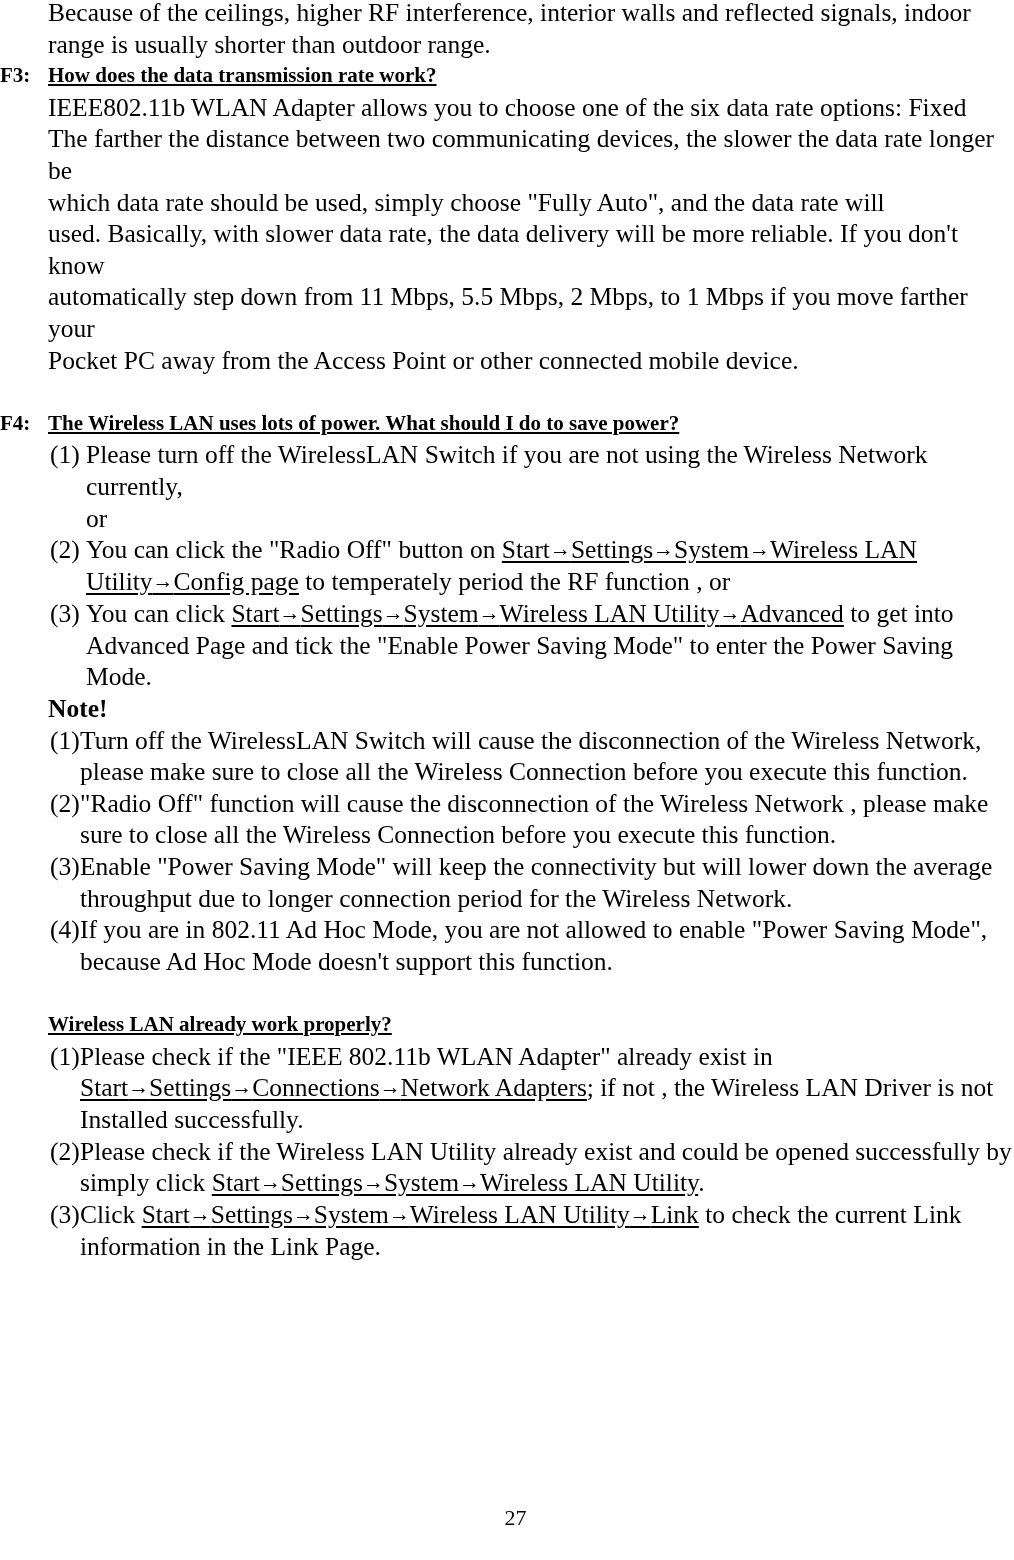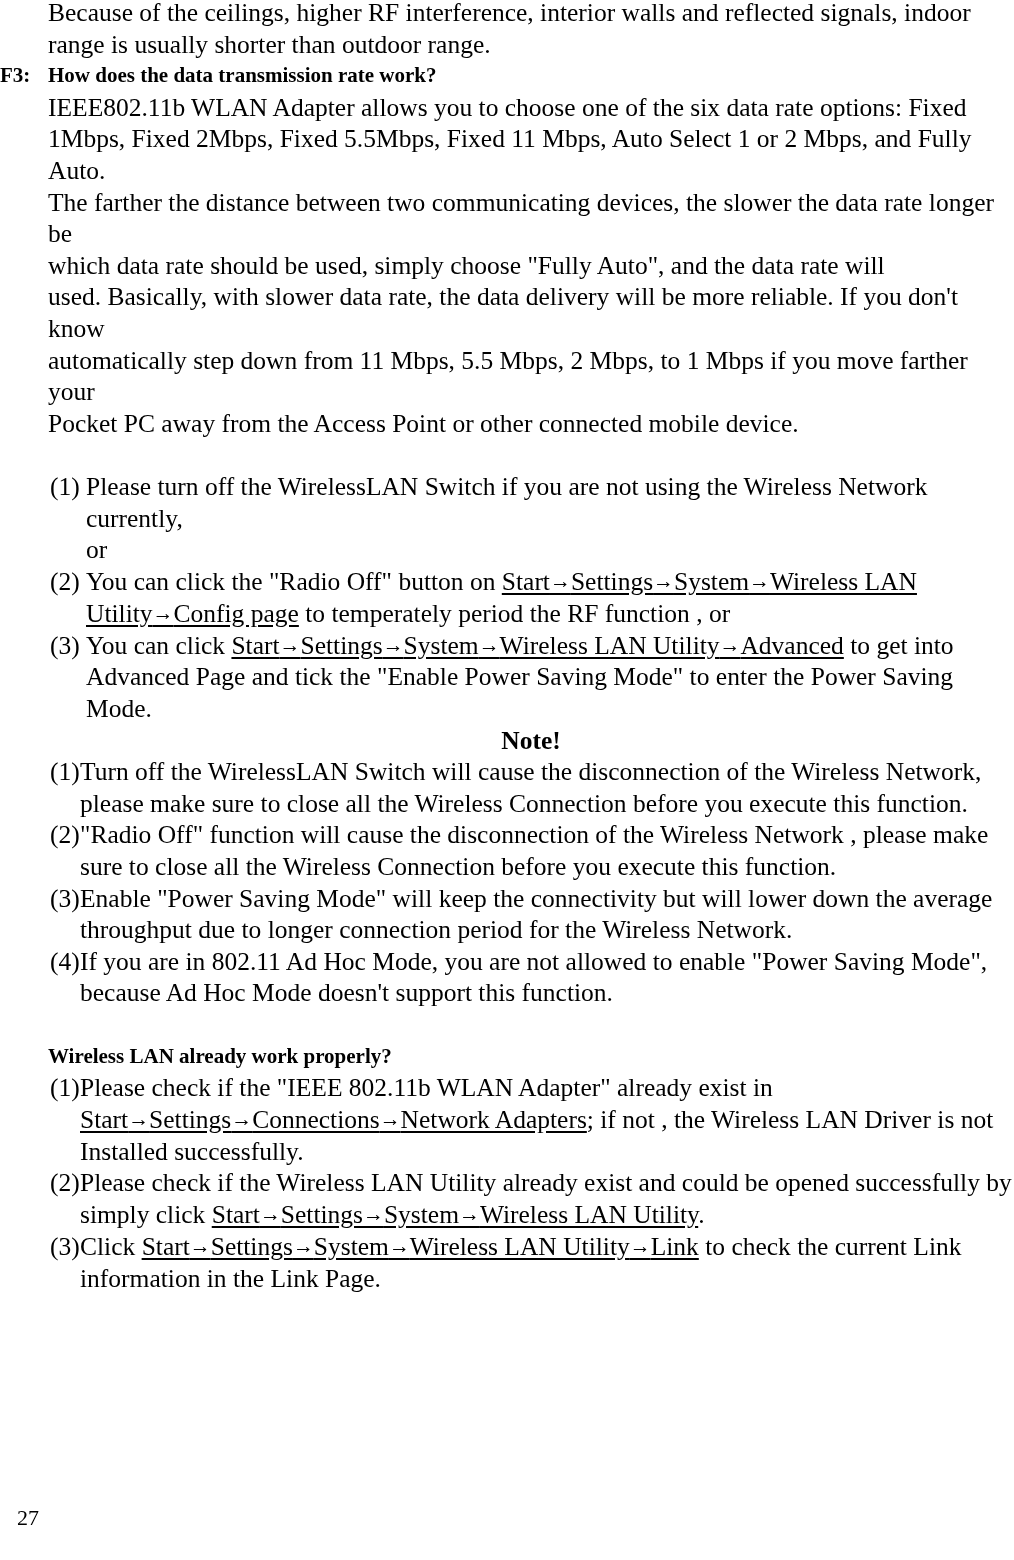--- a/index.html
+++ b/index.html
@@ -55,20 +55,21 @@
   }
   .qmark {
     width: 48px;
     flex: 0 0 48px;
     font-weight: bold;
     letter-spacing: 0px;
   }
   .qtext {
     flex: 1 1 auto;
     font-weight: bold;
+    text-decoration: underline;
   }
   
   .li {
     display: flex;
     align-items: flex-start;
     font-size: 25.5px;
     line-height: 31.6px;
   }
   .li .marker {
     flex: 0 0 auto;
@@ -83,63 +84,66 @@
   .li .itext {
     flex: 1 1 auto;
     min-width: 0;
   }
   .li.wide .itext { }
   .note-head {
     padding-left: 48px;
     font-weight: bold;
     font-size: 25.5px;
     line-height: 31.6px;
-    text-align: center;
   }
   .u {
     text-decoration: underline;
     text-underline-offset: 3px;
   }
   .arw {
     font-size: 0.82em;
     vertical-align: 0.08em;
   }
   .pagenum {
     position: absolute;
     left: 17px;
     right: 0;
     top: 1505px;
+    text-align: center;
     font-size: 22px;
     line-height: 26px;
     font-family: "Liberation Serif", "DejaVu Serif", serif;
   }
 </style>
 </head>
 <body>
 
 <div class="page">
   <div class="content">
 
     <div class="para body-indent">Because of the ceilings, higher RF interference, interior walls and reflected signals, indoor</div>
     <div class="para body-indent">range is usually shorter than outdoor range.</div>
 
     <div class="qrow">
       <span class="qmark">F3:</span>
       <span class="qtext">How does the data transmission rate work?</span>
     </div>
     <div class="para body-indent">IEEE802.11b WLAN Adapter allows you to choose one of the six data rate options: Fixed</div>
-    <div class="para body-indent">1Mbps, Fixed 2Mbps, Fixed 5.5Mbps, Fixed 11 Mbps, Auto Select 1 or 2 Mbps, and Fully Auto.</div>
     <div class="para body-indent">The farther the distance between two communicating devices, the slower the data rate longer be</div>
     <div class="para body-indent">which data rate should be used, simply choose "Fully Auto", and the data rate will</div>
     <div class="para body-indent">used. Basically, with slower data rate, the data delivery will be more reliable. If you don't know</div>
     <div class="para body-indent">automatically step down from 11 Mbps, 5.5 Mbps, 2 Mbps, to 1 Mbps if you move farther your</div>
     <div class="para body-indent">Pocket PC away from the Access Point or other connected mobile device.</div>
 
     <div class="blankline">&nbsp;</div>
 
+    <div class="qrow">
+      <span class="qmark">F4:</span>
+      <span class="qtext">The Wireless LAN uses lots of power. What should I do to save power?</span>
+    </div>
 
     <div class="li wide">
       <span class="marker">(1)</span>
       <span class="itext"><span>Please turn off the WirelessLAN Switch if you are not using the Wireless Network currently,</span></span>
     </div>
     <div class="li wide">
       <span class="marker">&nbsp;</span>
       <span class="itext">or</span>
     </div>
 

